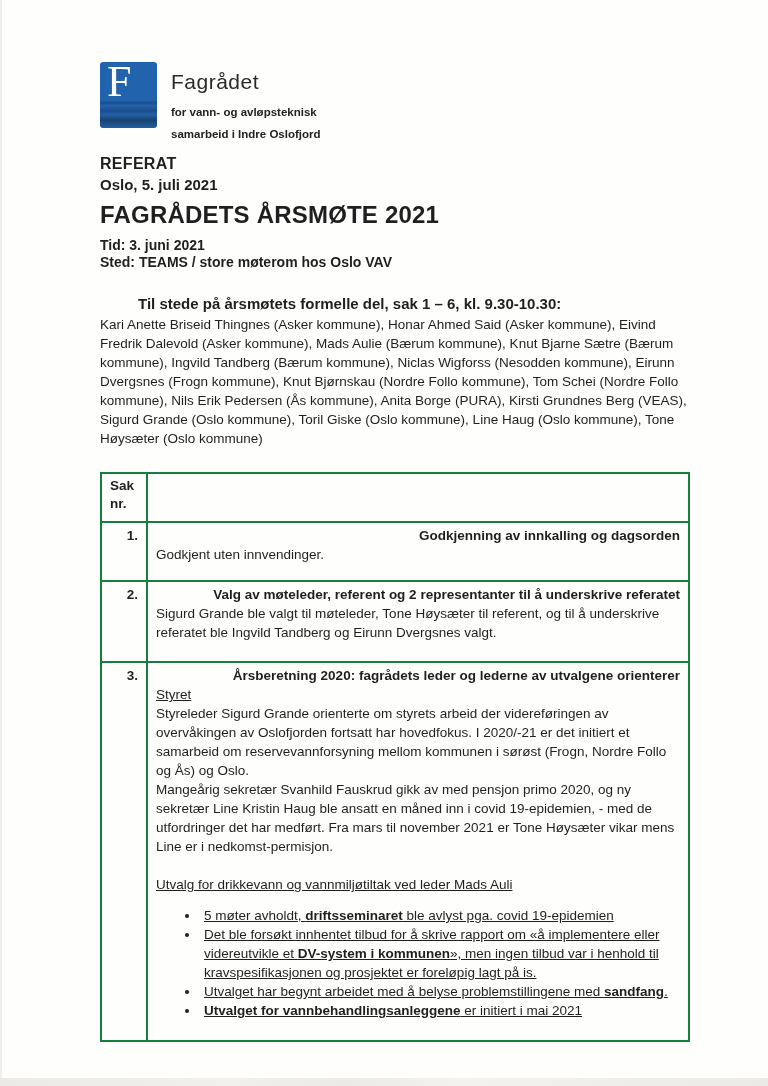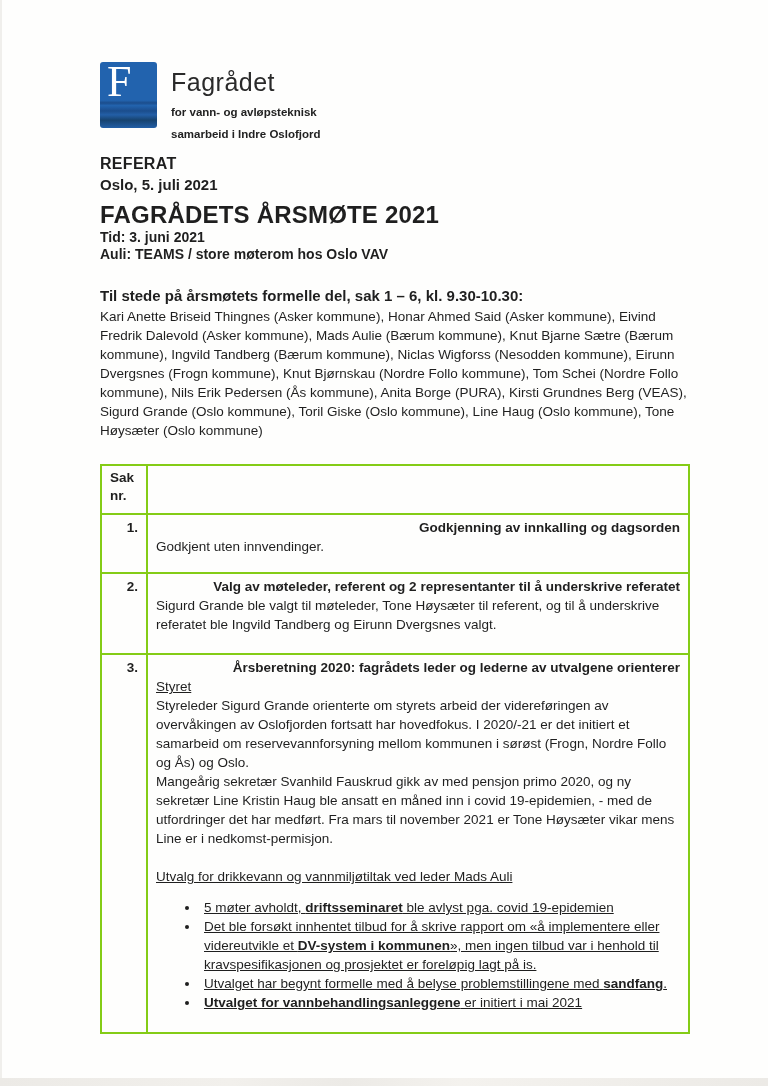--- a/index.html
+++ b/index.html
@@ -34,21 +34,21 @@
   }
   .logo-letter {
     position: absolute; left: 7px; top: -4px;
     color: #ffffff;
     font-size: 44px; font-weight: 400;
     font-family: "Liberation Serif", serif;
     line-height: 1.1;
   }
   .logo-text { margin-left: 14px; padding-top: 5px; }
   .logo-name {
-    font-size: 25px; font-weight: 400; color: #2a2a2a;
+    font-size: 21px; font-weight: 400; color: #2a2a2a;
     letter-spacing: 0.5px; line-height: 30px;
   }
   .logo-sub {
     font-size: 11.5px; font-weight: 700; color: #222;
     line-height: 14px;
     margin-top: 8px;
   }
 
   
   .doc-meta {
@@ -58,42 +58,42 @@
   .doc-type { font-size: 16px; font-weight: 700; letter-spacing: 0.3px; }
   .doc-date { font-size: 15px; font-weight: 700; margin-top: 3px; }
 
   
   .main-title {
     margin-top: 8px;
     font-size: 24px; font-weight: 700;
     letter-spacing: 0.2px;
   }
   .meta-line { font-size: 14px; font-weight: 700; line-height: 17px; }
-  .meta-line.first { margin-top: 0; }
+  .meta-line.first { margin-top: 8px; }
 
   
   .attendance-heading {
     margin-top: 24px;
-    font-size: 15px; font-weight: 700;
+    font-size: 15px; font-weight: 700; margin-left: 38px;
   }
   .attendance-names {
     margin-top: 3px;
     font-size: 13.5px; line-height: 19px;
     text-align: left;
   }
 
   
   table.sak-table {
     margin-top: 24px;
     border-collapse: collapse;
     width: 590px;
     font-size: 13.5px; line-height: 19px;
   }
   table.sak-table td {
-    border: 2px solid #84cc16;
+    border: 2px solid #15803d;
     vertical-align: top;
     padding: 3px 8px 8px 8px;
   }
   td.num-col {
     width: 28px;
     text-align: right;
     font-weight: 700;
     padding-right: 6px;
   }
   td.head-col {
@@ -140,21 +140,21 @@
       </div>
     </div>
 
     <div class="doc-meta">
       <div class="doc-type">REFERAT</div>
       <div class="doc-date">Oslo, 5. juli 2021</div>
     </div>
 
     <div class="main-title">FAGRÅDETS ÅRSMØTE 2021</div>
     <div class="meta-line first">Tid: 3. juni 2021</div>
-    <div class="meta-line">Auli: TEAMS / store møterom hos Oslo VAV</div>
+    <div class="meta-line">Sted: TEAMS / store møterom hos Oslo VAV</div>
 
     <div class="attendance-heading">Til stede på årsmøtets formelle del, sak 1 – 6, kl. 9.30-10.30:</div>
     <div class="attendance-names">Kari Anette Briseid Thingnes (Asker kommune), Honar Ahmed Said (Asker kommune), Eivind Fredrik Dalevold (Asker kommune), Mads Aulie (Bærum kommune), Knut Bjarne Sætre (Bærum kommune), Ingvild Tandberg (Bærum kommune), Niclas Wigforss (Nesodden kommune), Eirunn Dvergsnes (Frogn kommune), Knut Bjørnskau (Nordre Follo kommune), Tom Schei (Nordre Follo kommune), Nils Erik Pedersen (Ås kommune), Anita Borge (PURA), Kirsti Grundnes Berg (VEAS), Sigurd Grande (Oslo kommune),  Toril Giske (Oslo kommune), Line Haug (Oslo kommune), Tone Høysæter (Oslo kommune)</div>
 
     <table class="sak-table">
       <tbody>
           <tr class="header-row">
         <td class="head-col">
           <div>Sak</div>
           <div>nr.</div>
@@ -183,21 +183,21 @@
         <td>
           <div class="row-title">Årsberetning 2020: fagrådets leder og lederne av utvalgene orienterer</div>
           <div class="underline">Styret</div>
           <div>Styreleder Sigurd Grande orienterte om styrets arbeid der videreføringen av overvåkingen av Oslofjorden fortsatt har hovedfokus.  I 2020/-21 er det initiert et samarbeid om reservevannforsyning mellom kommunen i sørøst (Frogn, Nordre Follo og Ås) og Oslo.</div>
           <div>Mangeårig sekretær Svanhild Fauskrud gikk av med pensjon primo 2020, og ny sekretær Line Kristin Haug ble ansatt en måned inn i covid 19-epidemien, - med de utfordringer det har medført. Fra mars til november 2021 er Tone Høysæter vikar mens Line er i nedkomst-permisjon.</div>
           <div class="spacer"></div>
           <div class="underline">Utvalg for drikkevann og vannmiljøtiltak ved leder Mads Auli</div>
           <ul class="bullets">
             <li><span>5 møter avholdt, </span><b>driftsseminaret</b><span> ble avlyst pga. covid 19-epidemien</span></li>
             <li><span>Det ble forsøkt innhentet tilbud for å skrive rapport om «å implementere eller videreutvikle et </span><b>DV-system i kommunen</b><span>», men ingen tilbud var i henhold til kravspesifikasjonen og prosjektet er foreløpig lagt på is.</span></li>
-            <li><span>Utvalget har begynt formelle med å belyse problemstillingene med </span><b>sandfang</b><span>.</span></li>
+            <li><span>Utvalget har begynt arbeidet med å belyse problemstillingene med </span><b>sandfang</b><span>.</span></li>
             <li><span></span><b>Utvalget for vannbehandlingsanleggene</b><span> er initiert i mai 2021</span></li>
           </ul>
         </td>
       </tr>
     </tbody>
       </table>
 
   </div>
 
   <div class="bottom-strip"></div>

